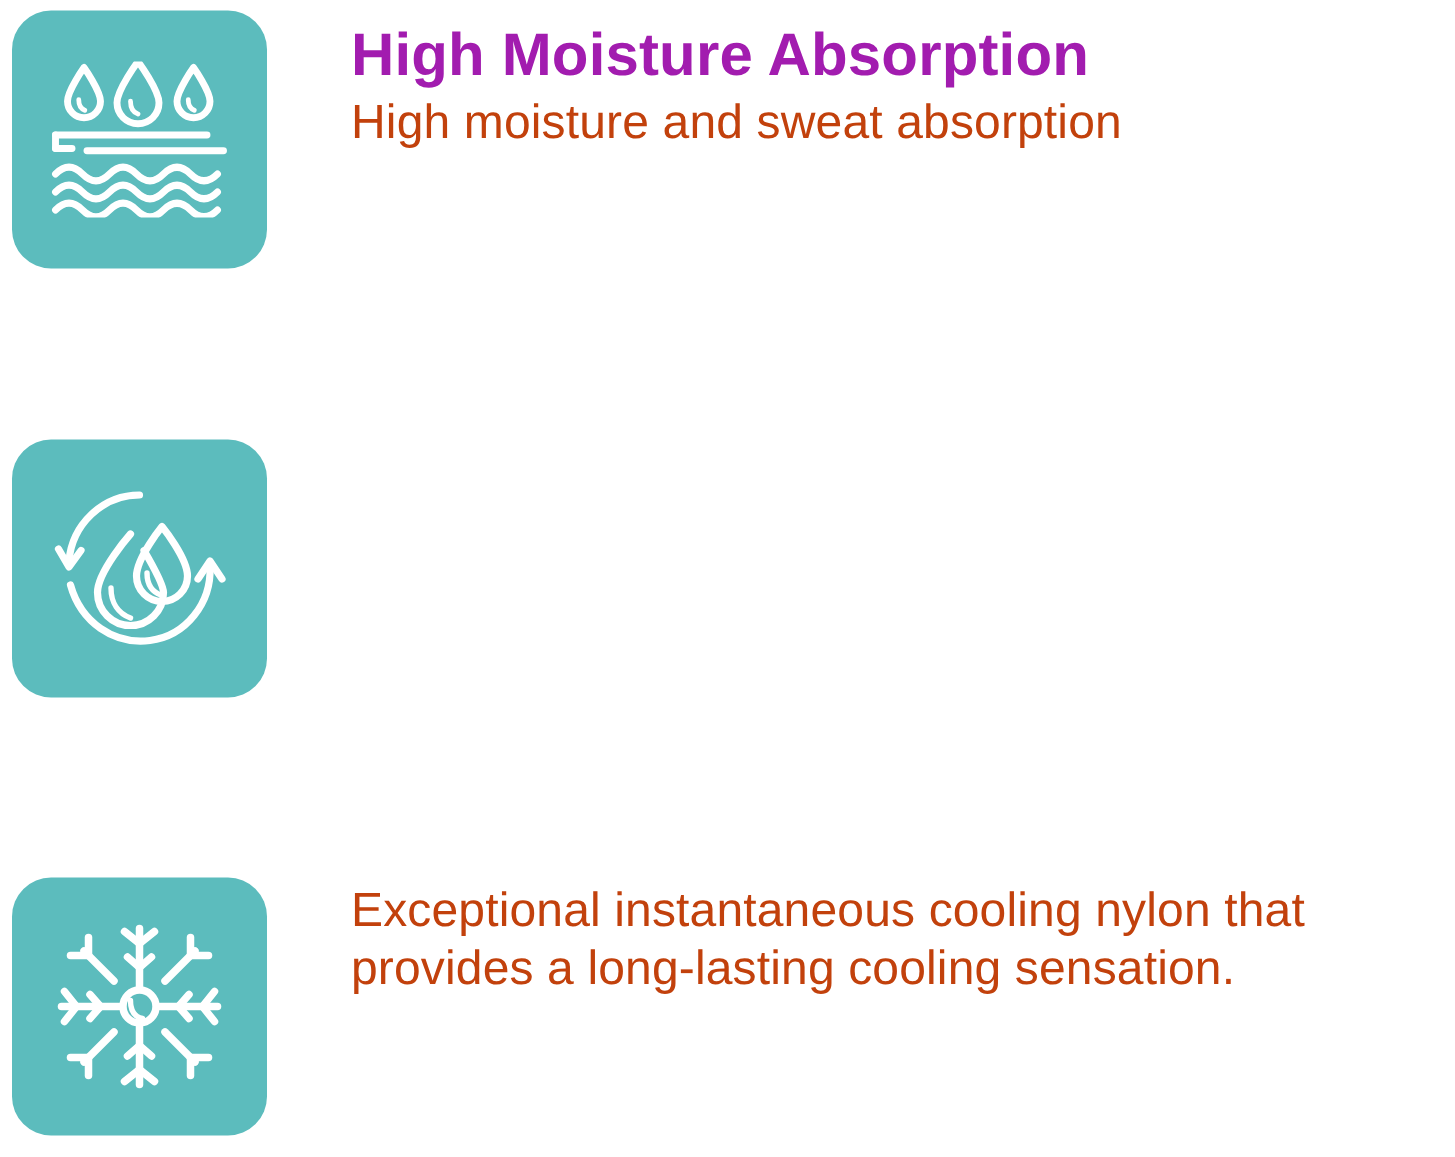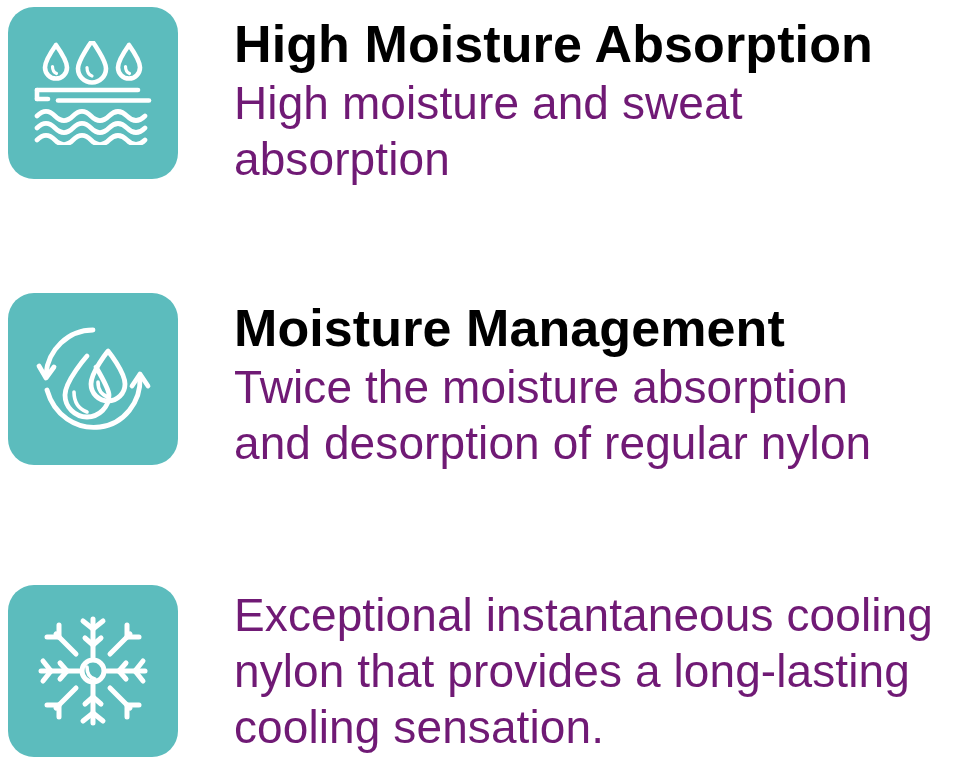--- a/index.html
+++ b/index.html
@@ -51,32 +51,32 @@
     display: block;
   }
 
   .feature-text {
     margin-left: 56px;
     padding-top: 8px;
     max-width: 736px;
   }
 
   .feature-title {
-    font-size: 52px;
+    font-size: 40px;
     font-weight: bold;
-    color: #000000;
+    color: #a21caf;
     line-height: 1.12;
     letter-spacing: 0.1px;
     white-space: nowrap;
   }
 
   .feature-desc {
-    font-size: 46px;
+    font-size: 32px;
     font-weight: normal;
-    color: #701a75;
+    color: #c2410c;
     line-height: 1.22;
     letter-spacing: 0.1px;
     margin-top: 2px;
   }
 
   .row-2 .feature-text { padding-top: 6px; }
   .row-2 .feature-desc { max-width: 680px; }
   .row-3 .feature-text { padding-top: 0px; }
   .row-3 .feature-desc { max-width: 742px; }
 </style>
@@ -131,24 +131,20 @@
           <path d="M98 66 L106 54 L114 66" fill="none"></path>
 
           <path d="M53 36 C53 36 31 61 31 75 A22 22 0 0 0 75 75 C75 70 69 59 62 47"></path>
           <path d="M40 72 C40 82 45 89 53 92" stroke-width="3.6"></path>
 
           <path d="M74 31 C74 31 57 52 57 64 A17 17 0 0 0 91 64 C91 52 74 31 74 31 Z"></path>
           <path d="M64 62 C64 70 68 75 74 77" stroke-width="3.6"></path>
         </svg>
       </span>
     </div>
-    <div class="feature-text">
-      <div class="feature-title">Moisture Management</div>
-      <div class="feature-desc">Twice the moisture absorption and desorption of regular nylon</div>
-    </div>
   </div>
 
   <div class="feature-row row-3">
     <div class="icon-tile">
       <span>
         <svg width="116" height="116" viewBox="0 0 116 116" fill="none" stroke="#ffffff" stroke-width="5" stroke-linecap="round" stroke-linejoin="round">
           <g>
 
             <path d="M58 6 L58 44"></path>
             <path d="M58 72 L58 110"></path>

